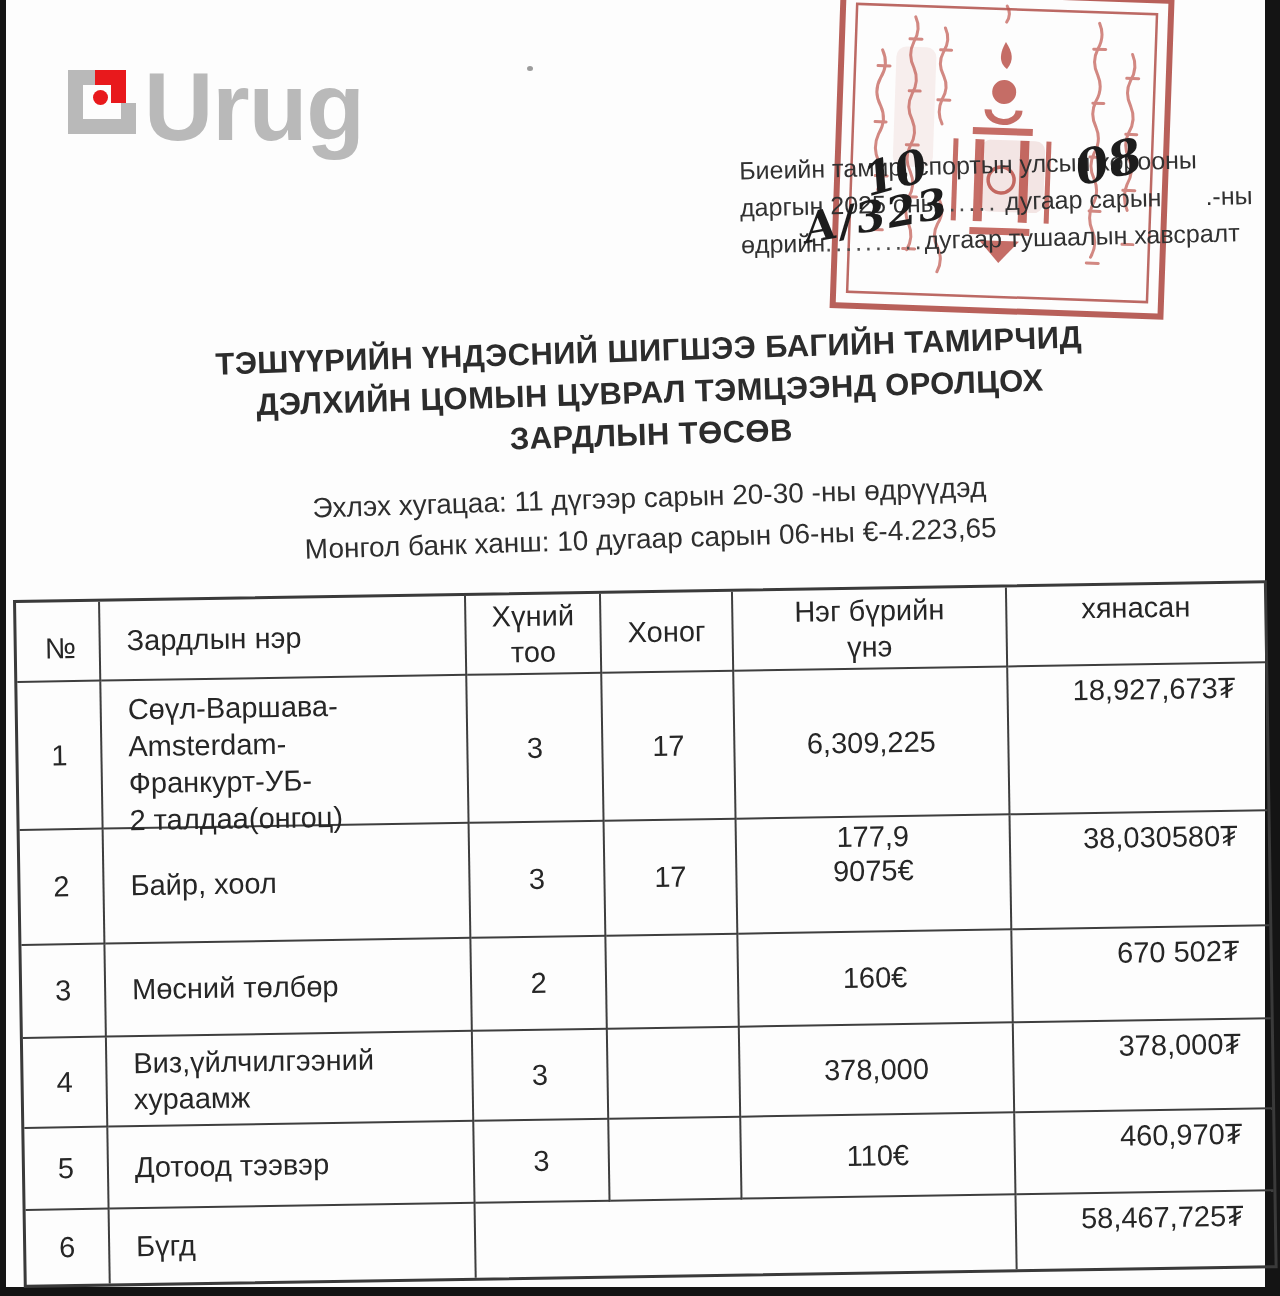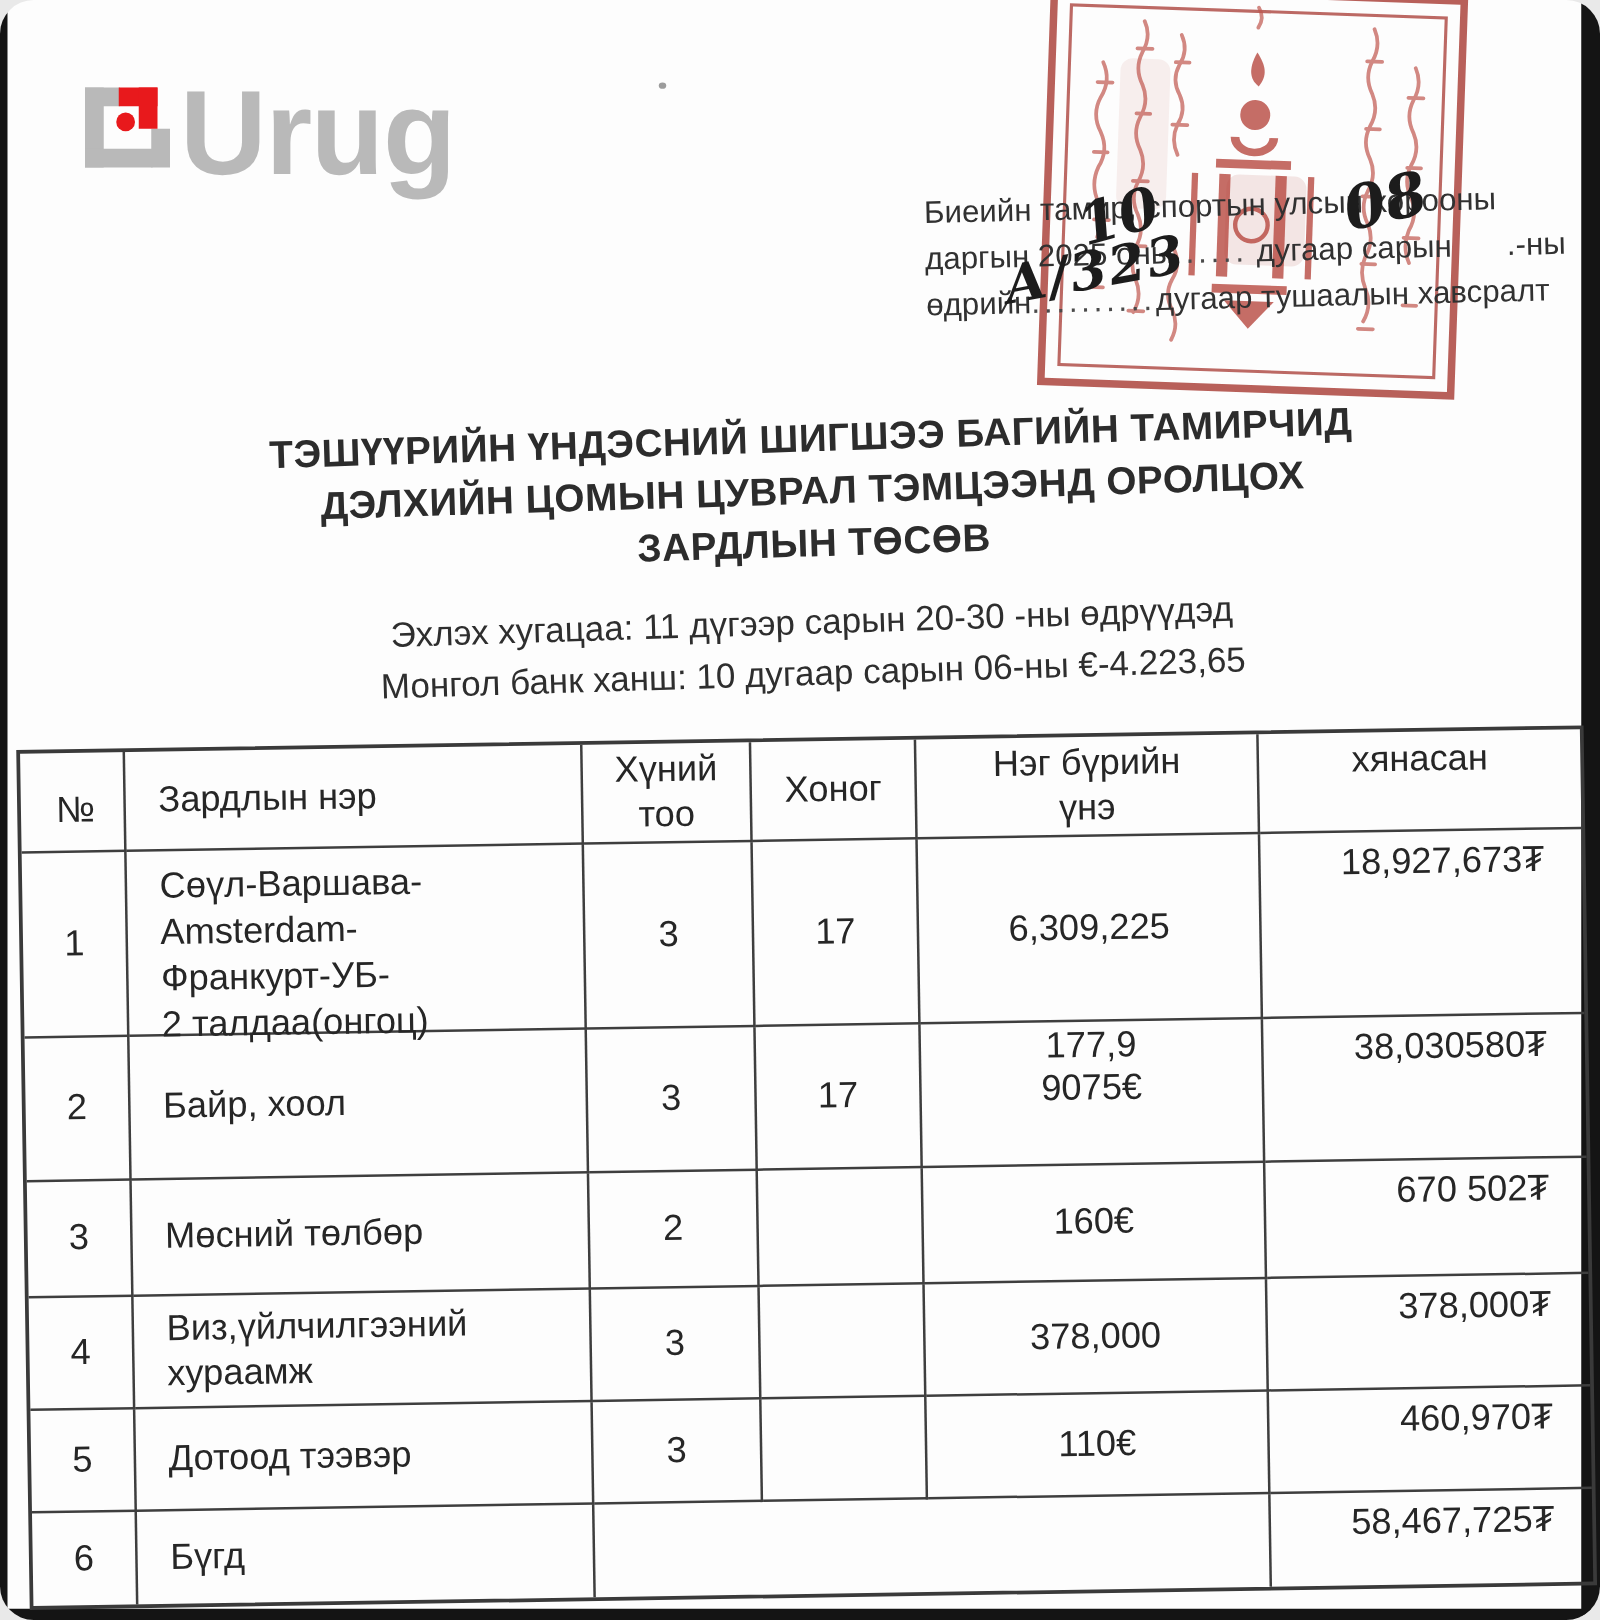--- a/index.html
+++ b/index.html
@@ -1,17 +1,17 @@
 <!DOCTYPE html>
 <html><head>
 <meta charset="utf-8">
 <style>
   html,body{margin:0;padding:0;background:#e9e9e9;}
   .page{position:relative;width:1280px;height:1296px;background:#fdfdfd;overflow:hidden;
-        font-family:"Liberation Sans","DejaVu Sans",sans-serif;color:#2b2b2b;border-radius:27px;}
+        font-family:"Liberation Sans","DejaVu Sans",sans-serif;color:#2b2b2b;}
   
   .edge{position:absolute;background:#141414;}
   .edge-left{left:0;top:0;width:6px;height:1296px;}
   .edge-right{right:0;top:0;width:15px;height:1296px;}
   .edge-bottom{left:0;bottom:0;width:1280px;height:9px;}
   .speck{position:absolute;left:527px;top:66px;width:6px;height:5px;background:#9c9c9c;border-radius:50%;}
 
   
   .logo{position:absolute;left:68px;top:64px;display:flex;align-items:flex-start;}
   .logo-icon{position:relative;width:68px;height:64px;margin-top:6px;}

